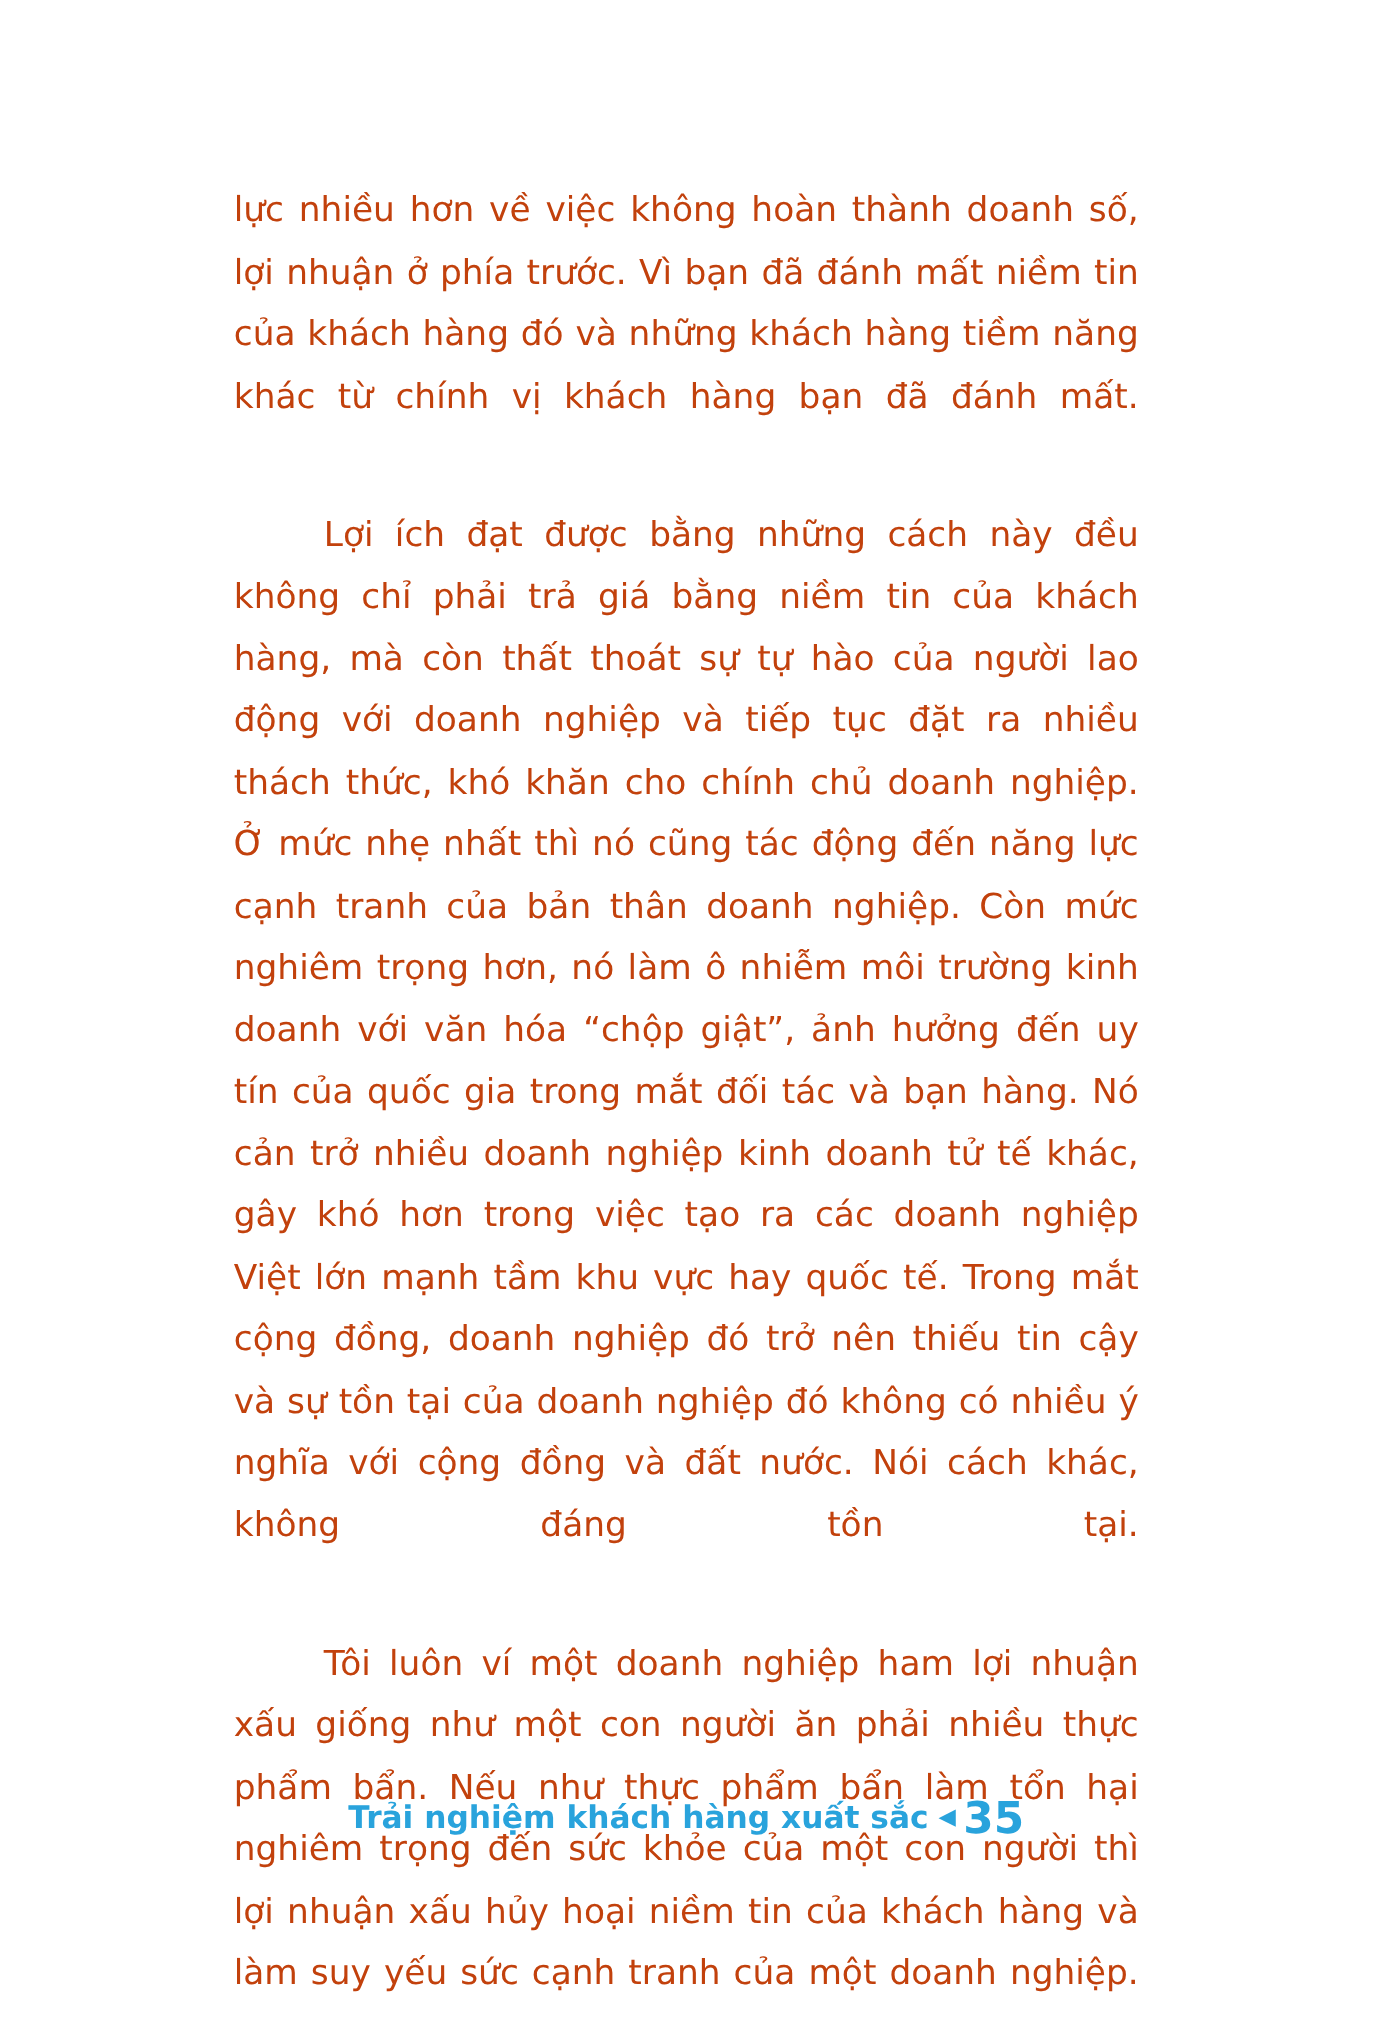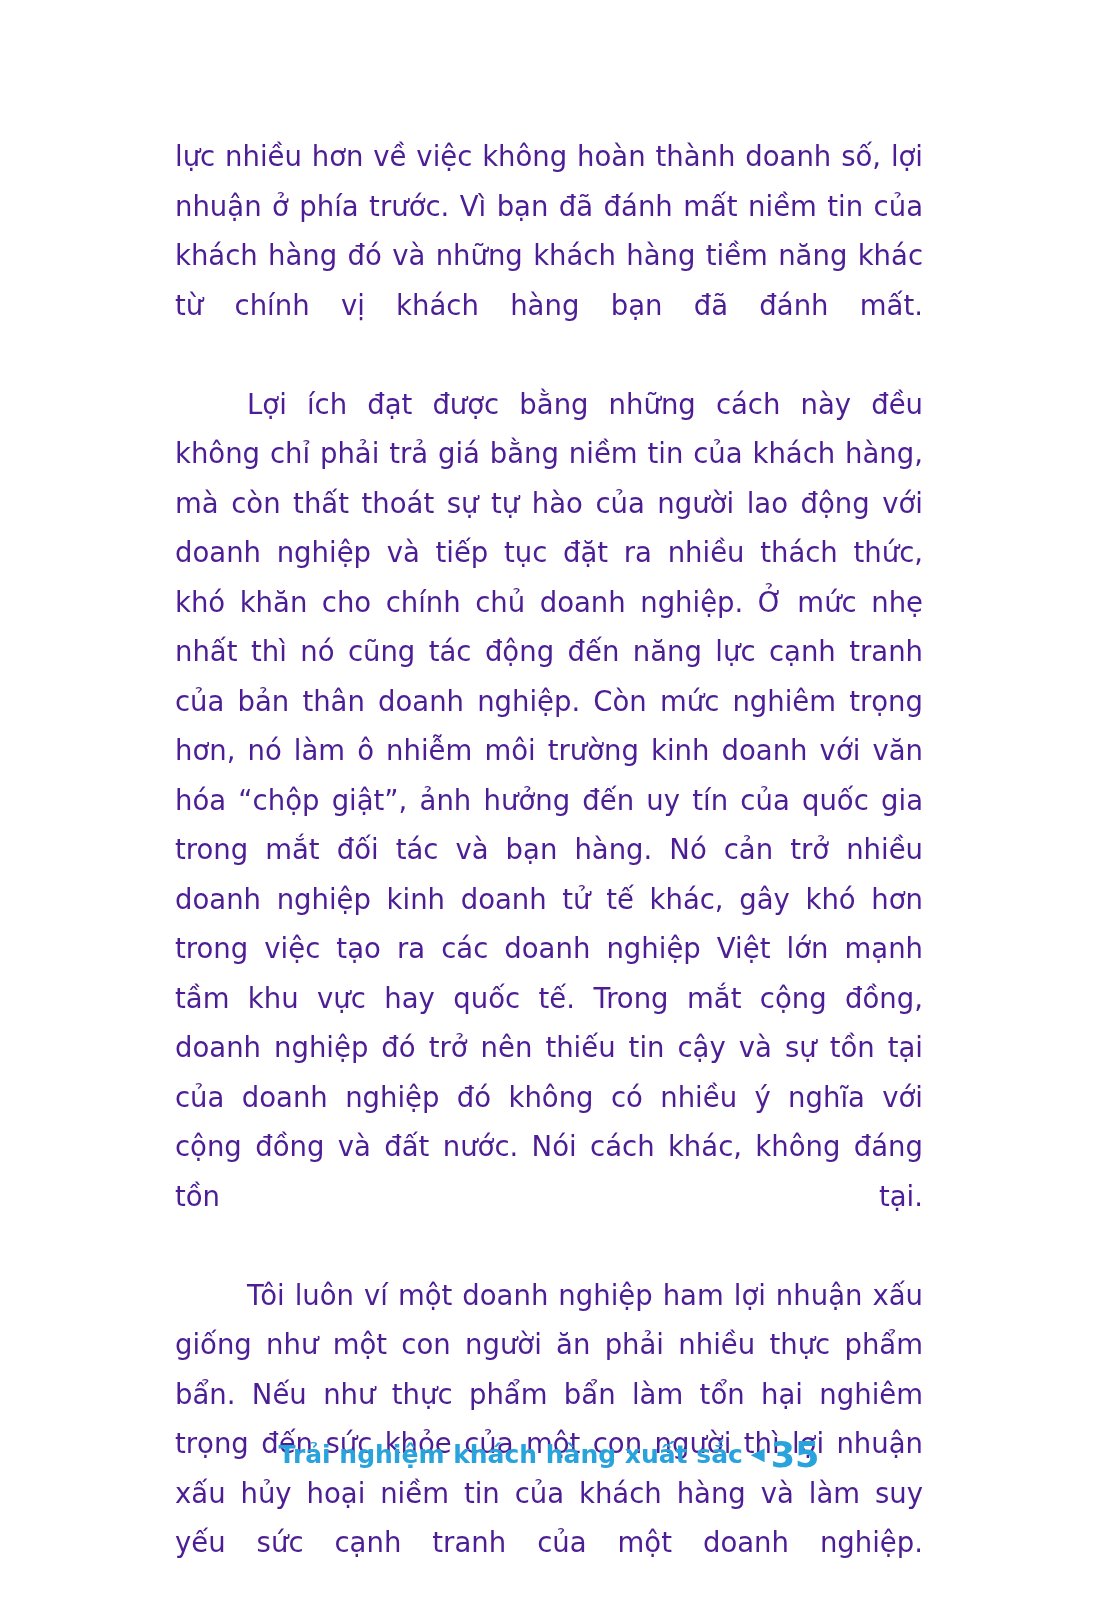--- a/index.html
+++ b/index.html
@@ -20,22 +20,22 @@
     box-sizing: border-box;
     background: #ffffff;
   }
   .content {
     position: absolute;
     left: 175px;
     top: 132px;
     width: 748px;
   }
   .para {
-    margin: 0;
-    color: #4c1d95;
+    margin: 12px;
+    color: #c2410c;
     font-size: 27.5px;
     line-height: 49.5px;
     text-align: justify;
     text-justify: inter-word;
     letter-spacing: 0px;
     word-spacing: 0.5px;
   }
   .para.first {
     text-indent: 0;
   }

